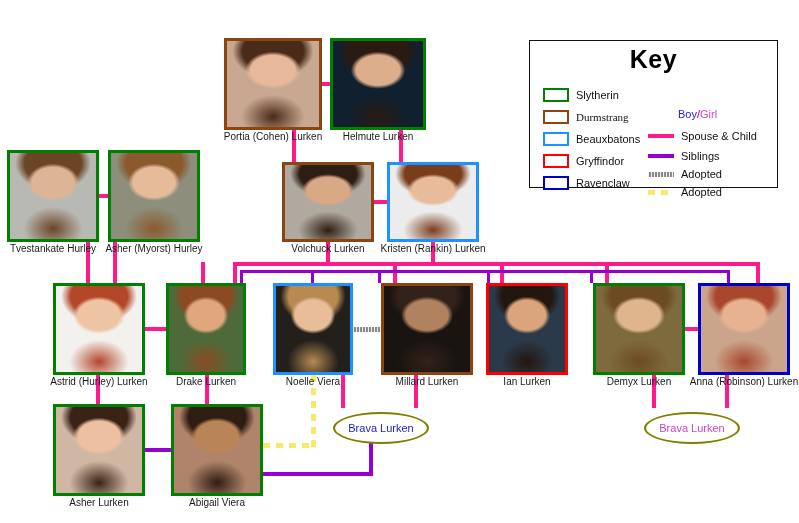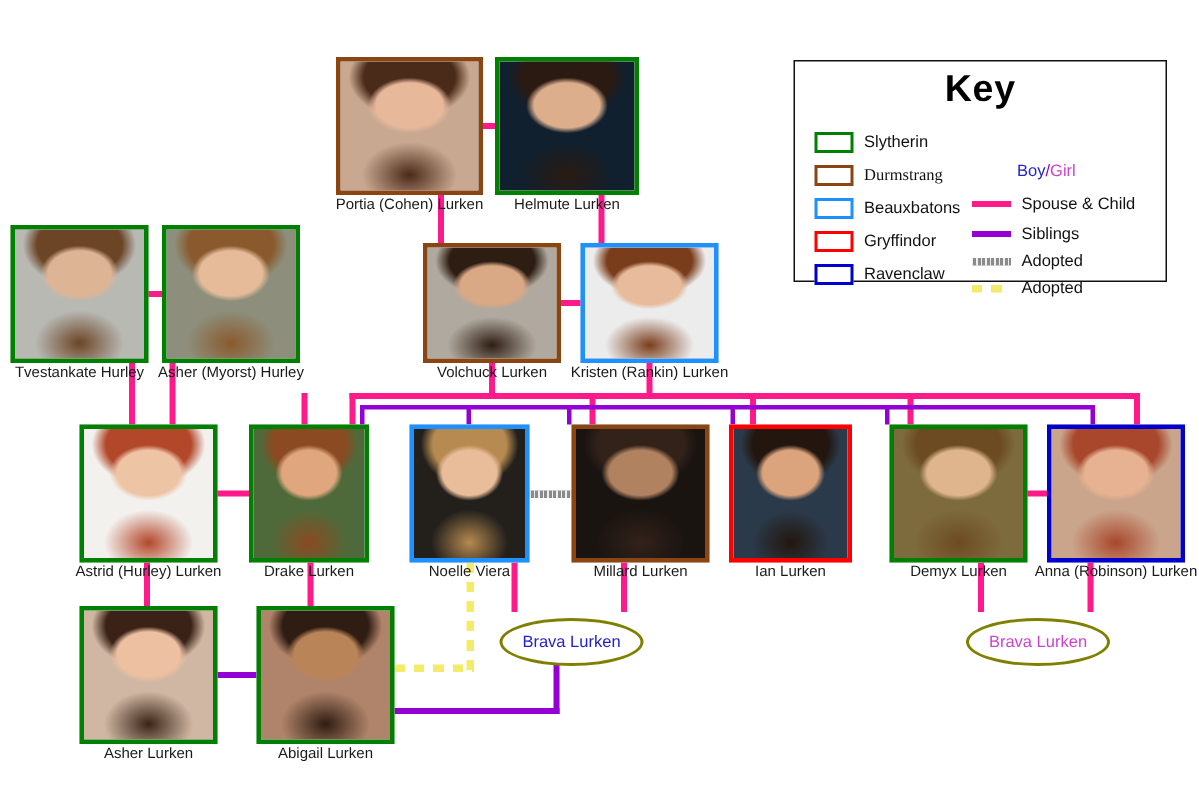--- a/index.html
+++ b/index.html
@@ -206,21 +206,21 @@
       <div class="person" style="left: 53px; top: 404px; width: 92px; height: 106px;">
         <div class="frame" style="width: 92px; height: 92px; border-width: 3px; border-color: rgb(0, 128, 0);">
           <div class="photo" style="background: radial-gradient(42% 30% at 50% 34%, rgb(236, 192, 160) 0%, rgb(236, 192, 160) 58%, rgba(0, 0, 0, 0) 72%), radial-gradient(55% 40% at 50% 12%, rgb(58, 34, 23) 0%, rgb(58, 34, 23) 60%, rgba(0, 0, 0, 0) 80%), radial-gradient(46% 34% at 50% 88%, rgb(58, 34, 23) 0%, rgba(0, 0, 0, 0) 75%), linear-gradient(160deg, rgb(207, 183, 163) 0%, rgb(207, 183, 163) 100%);"></div>
         </div>
         <div class="pname" style="top: 93px;">Asher Lurken</div>
       </div>
       <div class="person" style="left: 171px; top: 404px; width: 92px; height: 106px;">
         <div class="frame" style="width: 92px; height: 92px; border-width: 3px; border-color: rgb(0, 128, 0);">
           <div class="photo" style="background: radial-gradient(42% 30% at 50% 34%, rgb(185, 132, 88) 0%, rgb(185, 132, 88) 58%, rgba(0, 0, 0, 0) 72%), radial-gradient(55% 40% at 50% 12%, rgb(47, 28, 18) 0%, rgb(47, 28, 18) 60%, rgba(0, 0, 0, 0) 80%), radial-gradient(46% 34% at 50% 88%, rgb(47, 28, 18) 0%, rgba(0, 0, 0, 0) 75%), linear-gradient(160deg, rgb(176, 132, 106) 0%, rgb(176, 132, 106) 100%);"></div>
         </div>
-        <div class="pname" style="top: 93px;">Abigail Lurken</div>
+        <div class="pname" style="top: 93px;">Abigail Viera</div>
       </div>
     </div>
 
   <div id="children-layer">
       <div class="childoval" style="left: 333px; top: 412px; width: 96px; height: 32px; border-color: rgb(128, 128, 0);">
         <span style="color: rgb(34, 34, 204);">Brava Lurken</span>
       </div>
       <div class="childoval" style="left: 644px; top: 412px; width: 96px; height: 32px; border-color: rgb(128, 128, 0);">
         <span style="color: rgb(204, 68, 204);">Brava Lurken</span>
       </div>

